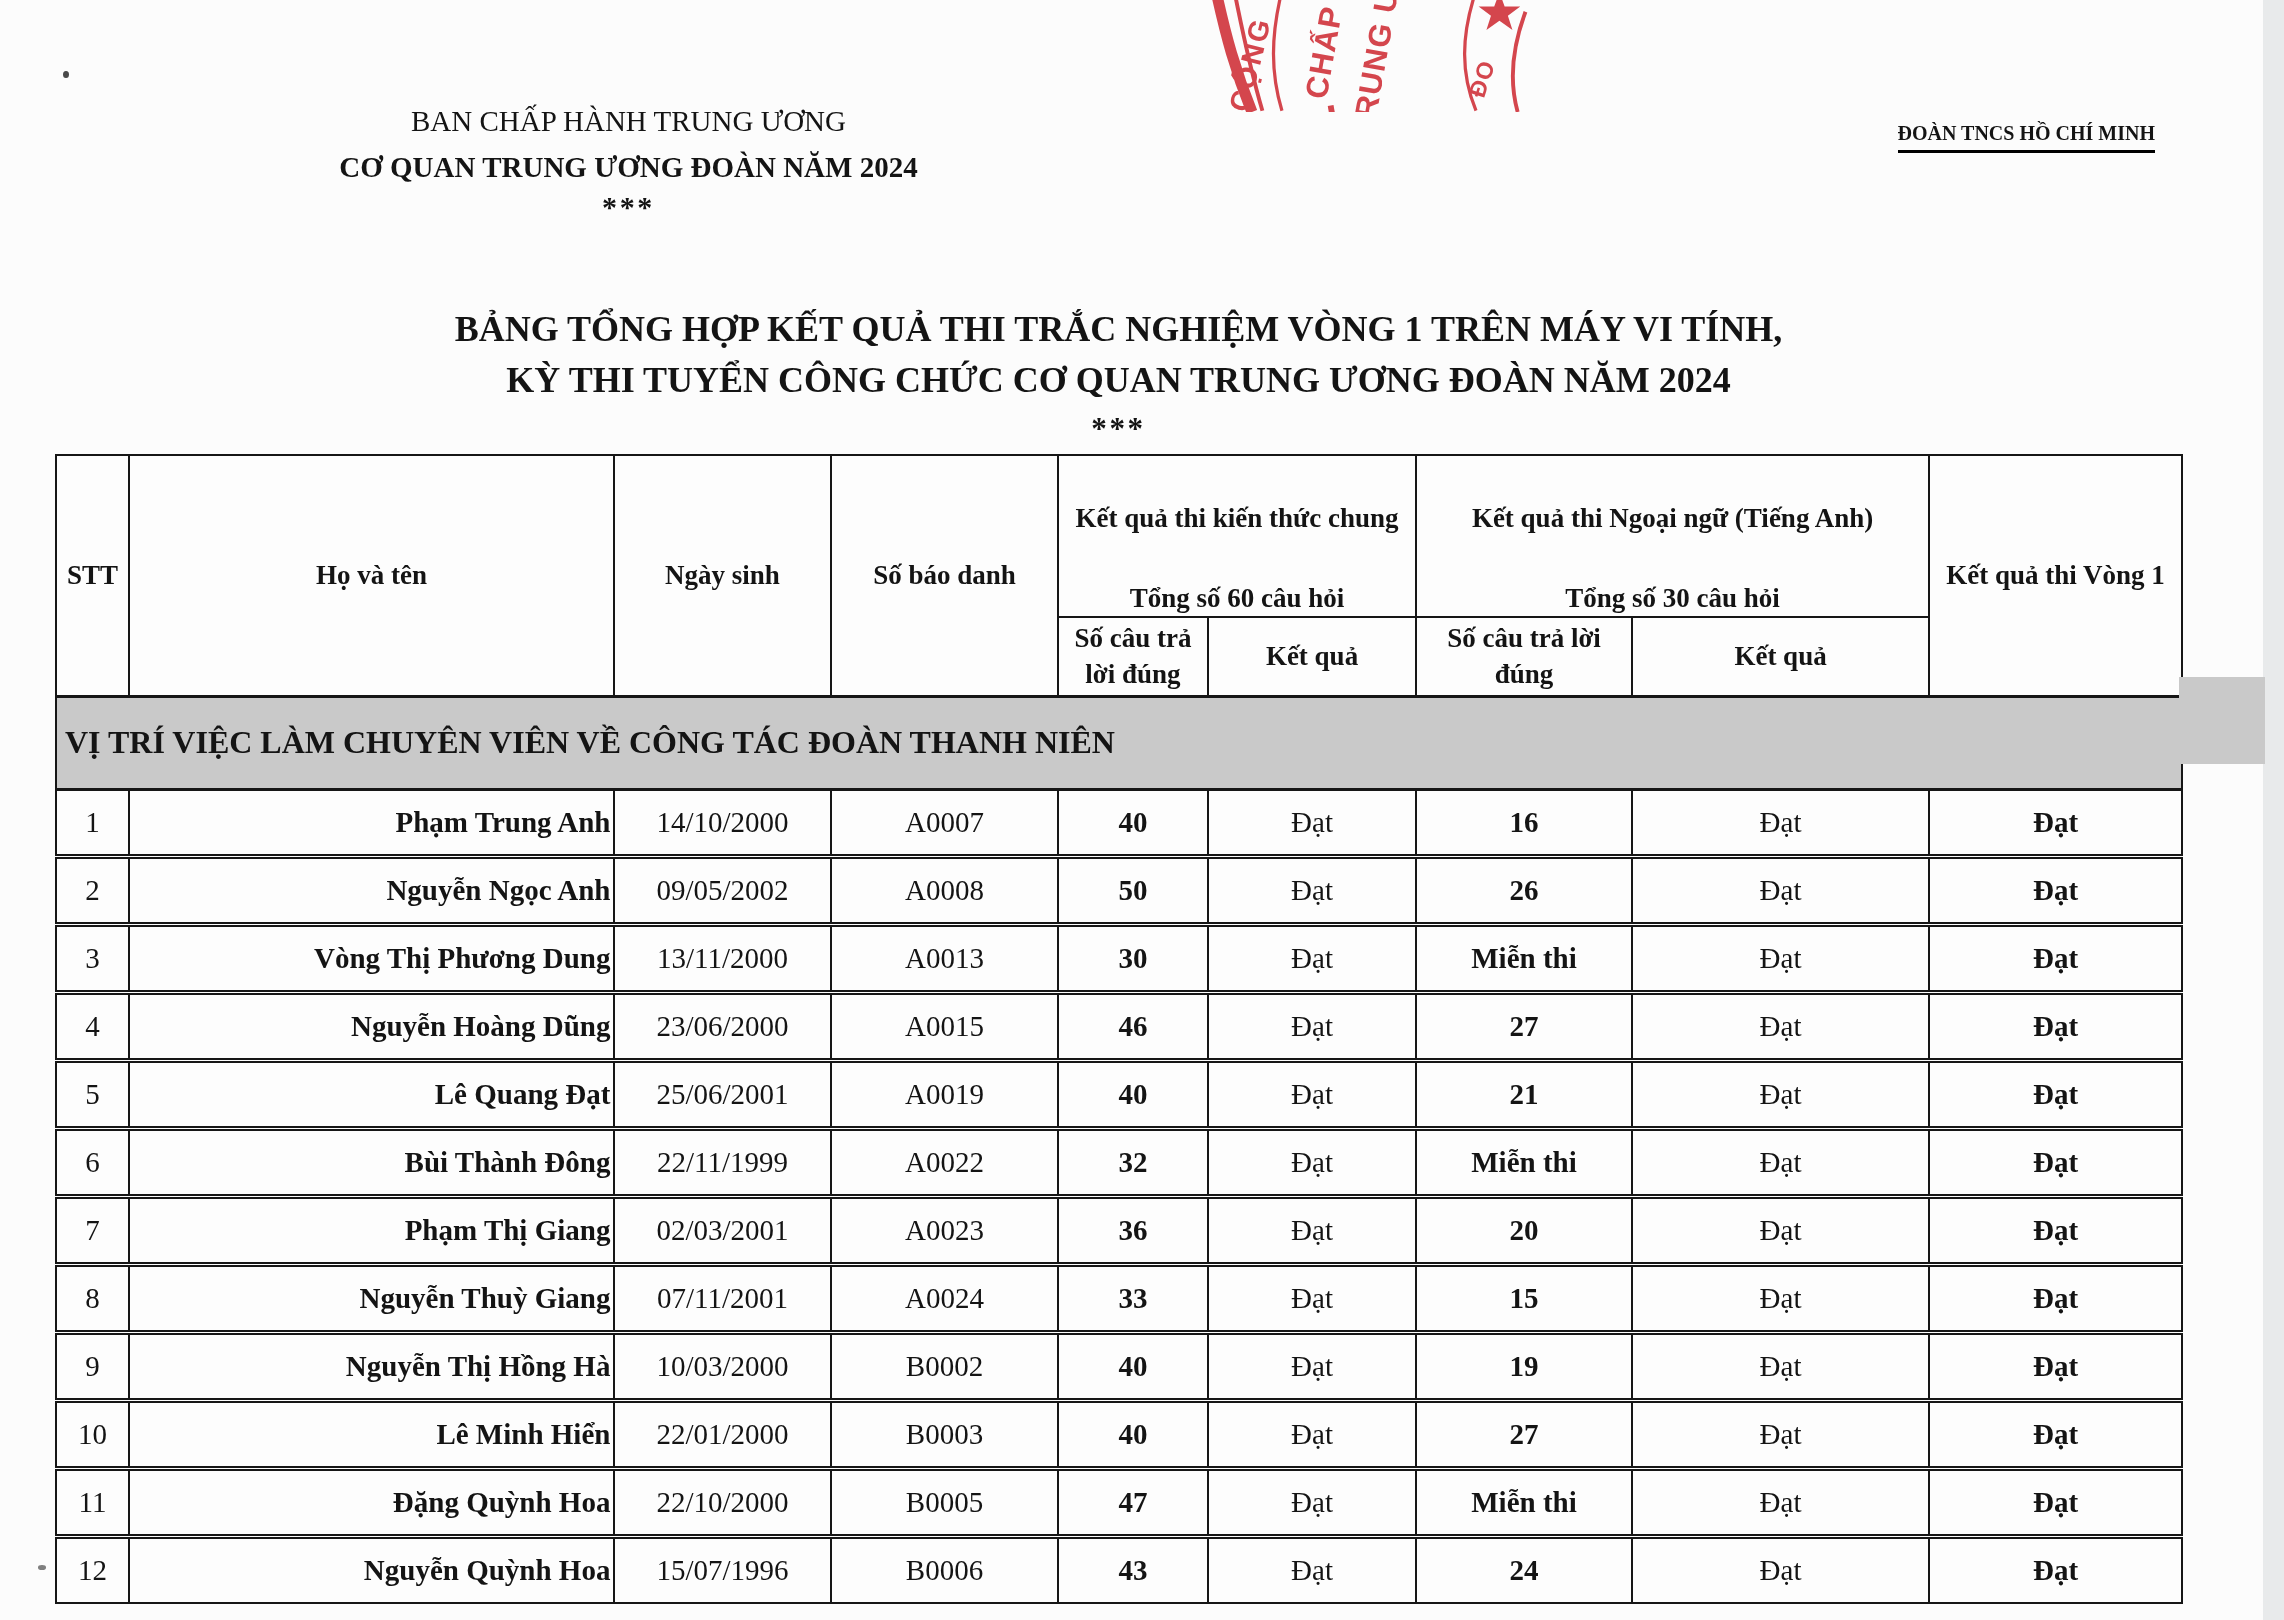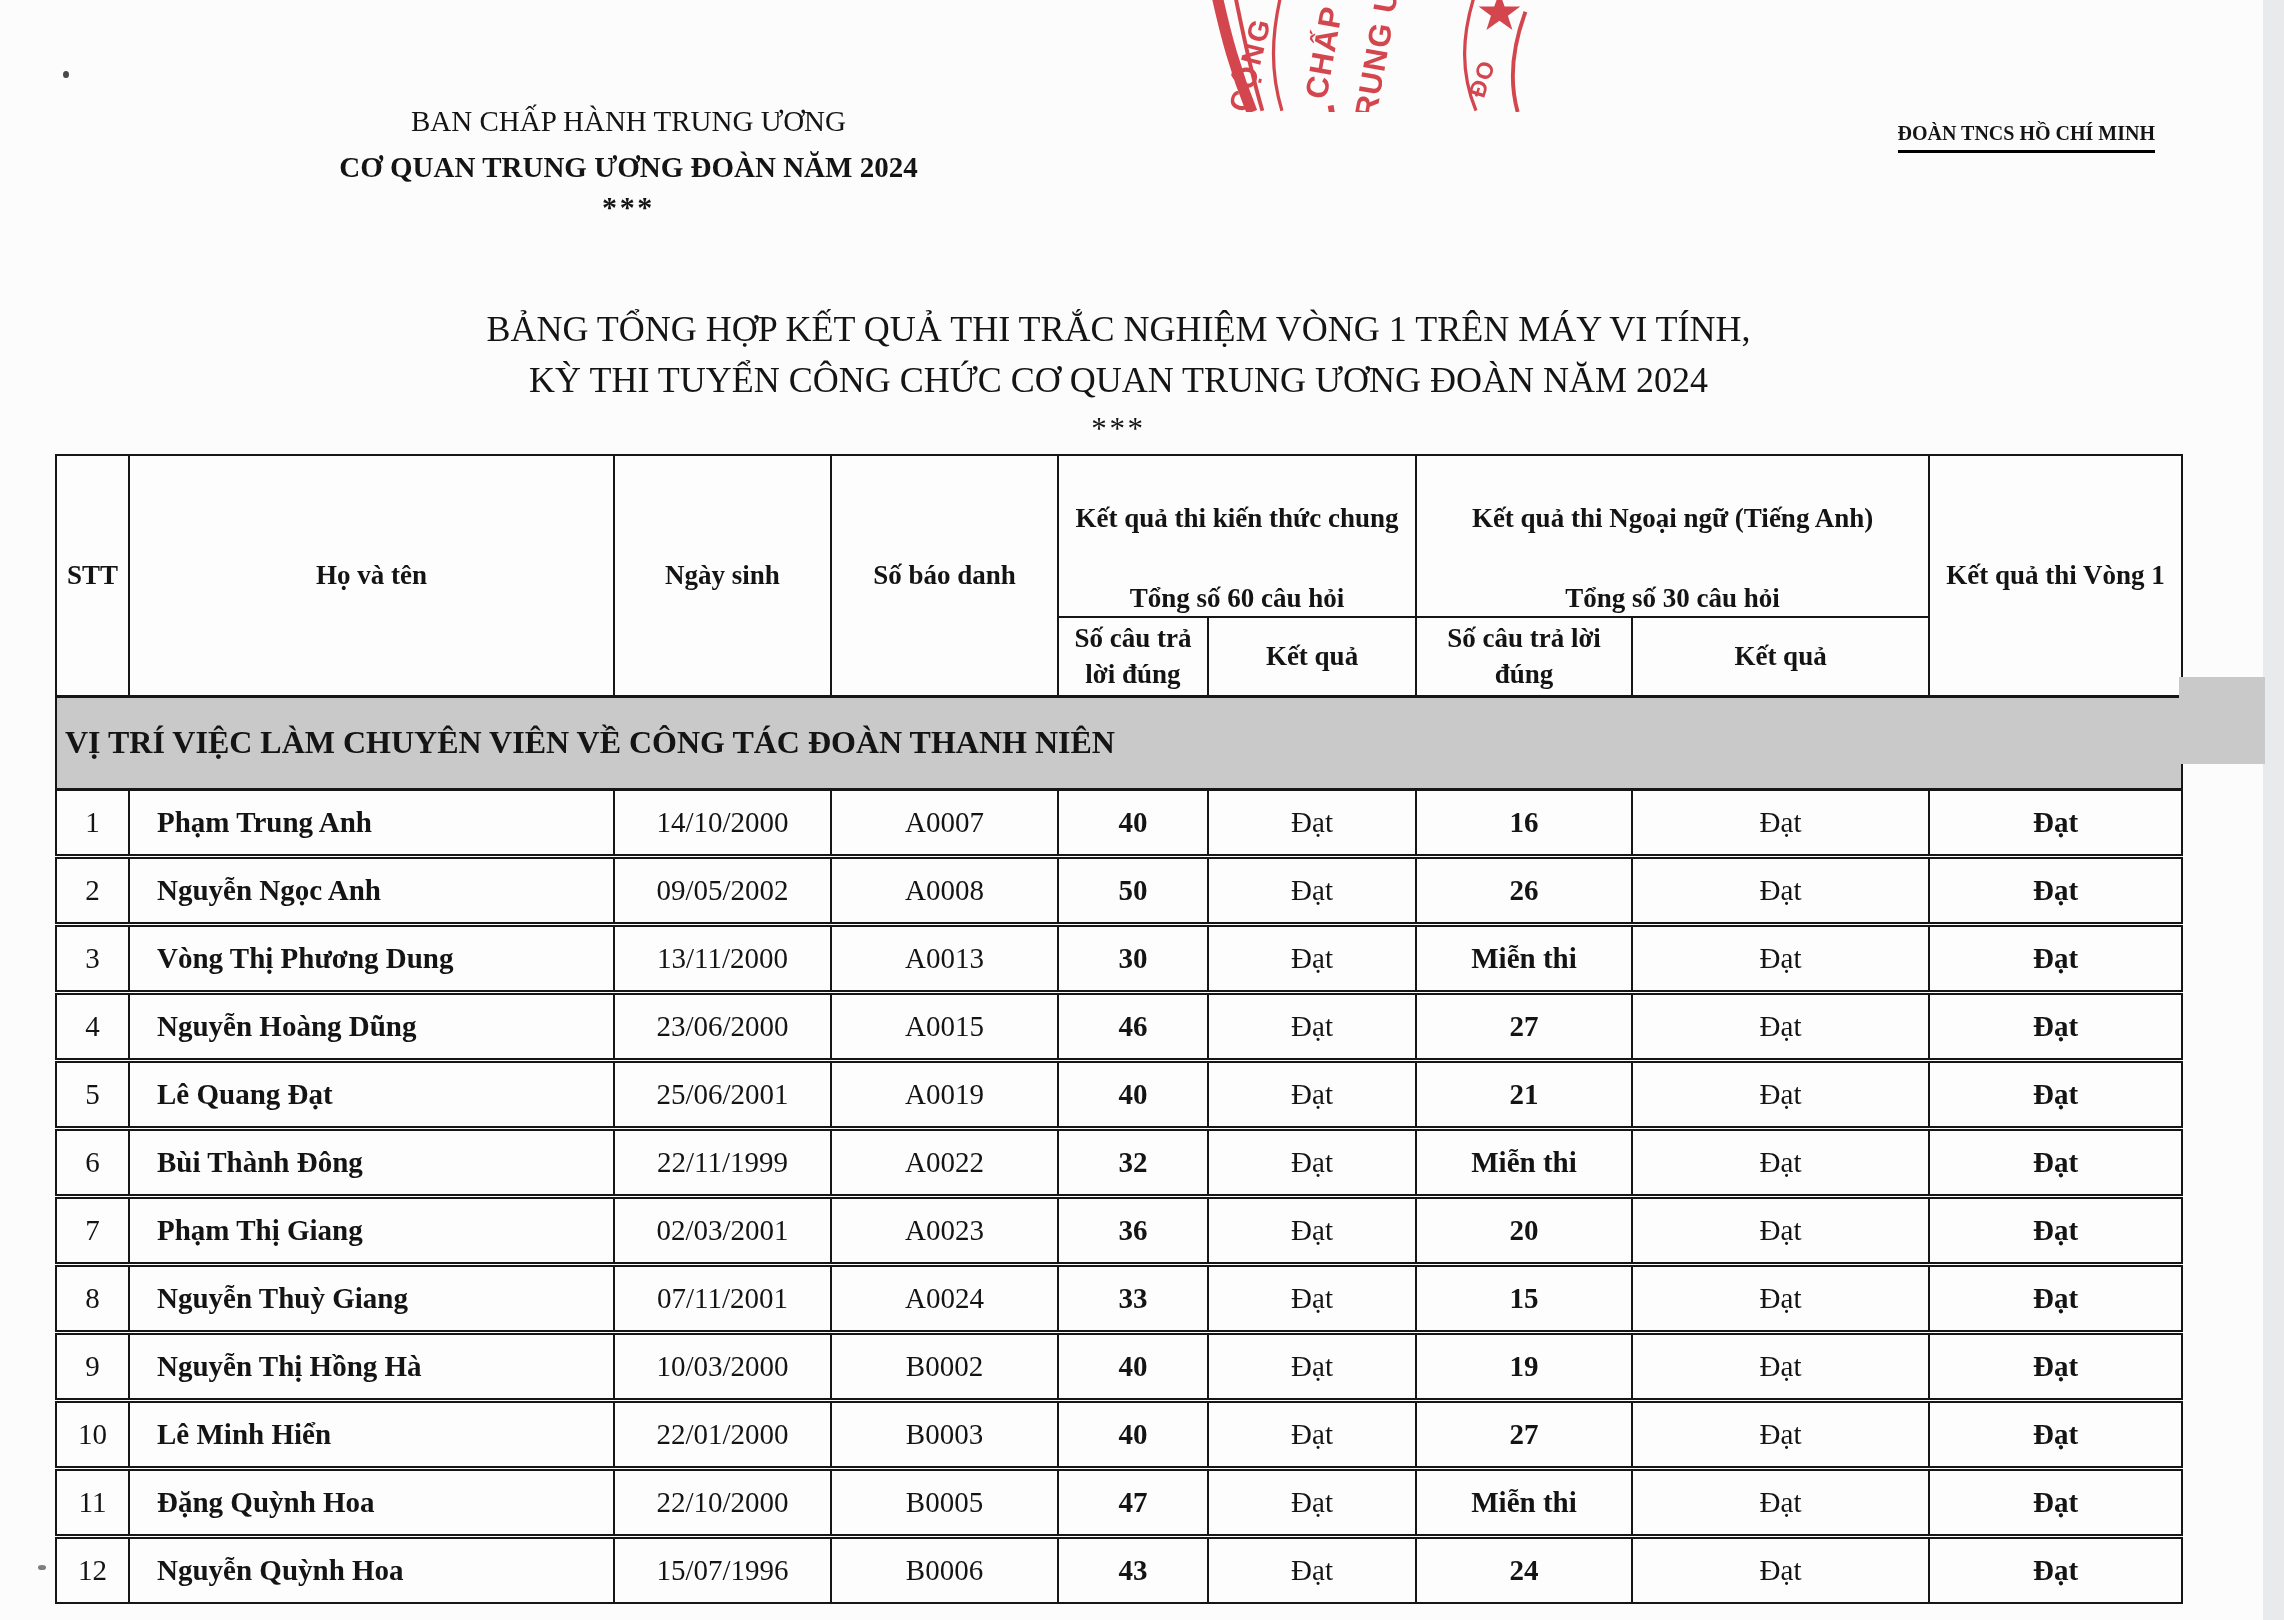--- a/index.html
+++ b/index.html
@@ -27,40 +27,40 @@
   .stamp{position:absolute;left:1207px;top:0;width:327px;height:112px;}
   .stamp path{fill:none;stroke:#cf2d36;}
   .stamp text{fill:#cf2d36;font-family:"Liberation Sans","DejaVu Sans",sans-serif;font-weight:bold;}
   .stamp .st-big{stroke-width:17px;}
   .stamp .st-mid{stroke-width:6px;}
   .stamp .st-thin{stroke-width:5px;}
   .stamp{opacity:.88;}
 
   
   .doc-title{position:absolute;left:55px;top:304px;width:2127px;text-align:center;
-    font-weight:normal;font-size:36px;line-height:51px;}
+    font-weight:bold;font-size:36px;line-height:51px;}
   .doc-title .t-stars{font-size:31px;line-height:35px;margin-top:5.2px;letter-spacing:2.6px;}
 
   
   .results-table{position:absolute;left:55px;top:454px;width:2127px;
     border-collapse:collapse;table-layout:fixed;background:#fdfdfd;}
   .results-table th,.results-table td{
     border:2px solid #161616;vertical-align:middle;text-align:center;padding:0 2.6px;
     overflow:hidden;}
   .results-table{border:2.6px solid #161616;}
   .results-table thead th{font-weight:bold;font-size:27px;line-height:36px;}
   tr.h-row1{height:142px;}
   tr.h-row2{height:79px;}
   .grp-line{display:block;margin-top:44px;}
   .section-row td{
     height:90px;background:#c9c9c9;text-align:left;padding-left:8px;
     font-weight:bold;font-size:32px;border-top:3.3px solid #161616;border-bottom:2.6px solid #161616;}
   .results-tbody td{height:63px;font-size:29px;border-top:5.2px double #161616;}
   .results-tbody tr:first-child td{border-top:3.3px solid #161616;}
-  .results-tbody td.c-name{text-align:left;padding-left:27px;font-weight:bold;}
+  .results-tbody td.c-name{text-align:right;padding-left:27px;font-weight:bold;}
   .results-tbody td.c-bold{font-weight:bold;}
   
   .section-bleed{position:absolute;left:2179px;top:677px;width:86px;height:87px;background:#c9c9c9;}
 </style>
 </head>
 <body>
 
 <div class="scan-edge-right"></div>
 <div class="speck s1"></div>
 <div class="speck s2"></div>

